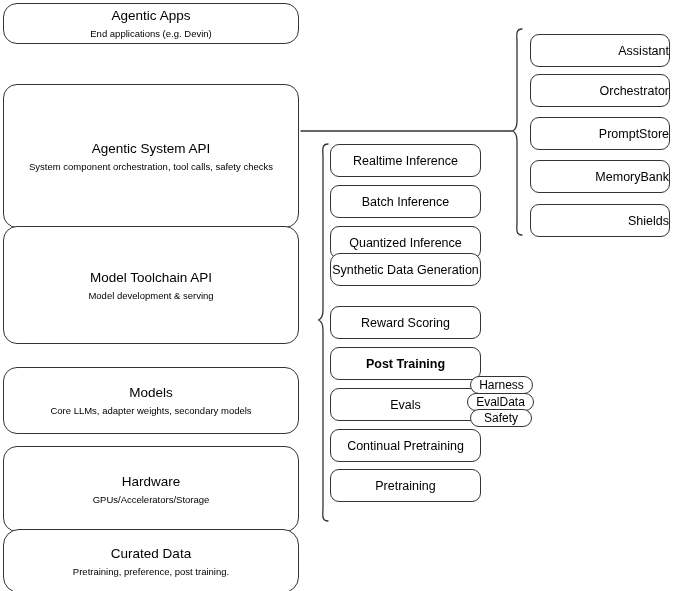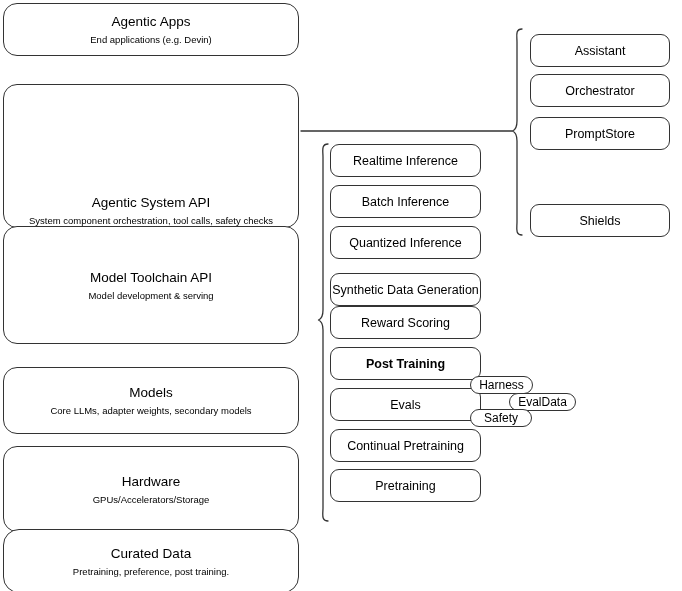--- a/index.html
+++ b/index.html
@@ -56,20 +56,21 @@
     font-size: 12.5px;
     line-height: 16px;
   }
   .chip-mid {
     left: 330px;
     width: 151px;
   }
   .chip-right {
     left: 530px;
     width: 140px;
+    align-items: flex-end;
   }
   
   .tag {
     position: absolute;
     box-sizing: border-box;
     border: 1.3px solid #333333;
     background: #ffffff;
     border-radius: 999px;
     display: flex;
     align-items: center;
@@ -113,26 +114,26 @@
 
     <path d="M 328 144
              C 321 144 323 151 323 157
              L 323 310
              C 323 317 321 319 318.5 320
              C 321 321 323 323 323 330
              L 323 508
              C 323 514 321 521 328 521"></path>
   </svg>
 
-  <div class="box layer" style="top:3px; height:53px;">
+  <div class="box layer" style="top:3px; height:41px;">
     <div class="title">Agentic Apps</div>
     <div class="subtitle">End applications (e.g. Devin)</div>
   </div>
 
-  <div class="box layer" style="top:84px; height:144px;justify-content:flex-end;">
+  <div class="box layer" style="top:84px; height:144px;">
     <div class="title">Agentic System API</div>
     <div class="subtitle">System component orchestration, tool calls, safety checks</div>
   </div>
 
   <div class="box layer" style="top:226px; height:118px;">
     <div class="title">Model Toolchain API</div>
     <div class="subtitle">Model development &amp; serving</div>
   </div>
 
   <div class="box layer" style="top:367px; height:67px;">
@@ -152,21 +153,21 @@
 
   <div class="box chip chip-mid" style="top:144px;">
     <span>Realtime Inference</span>
   </div>
   <div class="box chip chip-mid" style="top:185px;">
     <span>Batch Inference</span>
   </div>
   <div class="box chip chip-mid" style="top:226px;">
     <span>Quantized Inference</span>
   </div>
-  <div class="box chip chip-mid" style="top:273px;">
+  <div class="box chip chip-mid" style="top:253px;border-radius:10px;">
     <span>Synthetic Data Generation</span>
   </div>
   <div class="box chip chip-mid" style="top:306px;">
     <span>Reward Scoring</span>
   </div>
   <div class="box chip chip-mid" style="top:347px;font-weight:bold;">
     <span>Post Training</span>
   </div>
   <div class="box chip chip-mid" style="top:388px;">
     <span>Evals</span>
@@ -174,33 +175,36 @@
   <div class="box chip chip-mid" style="top:429px;">
     <span>Continual Pretraining</span>
   </div>
   <div class="box chip chip-mid" style="top:469px;">
     <span>Pretraining</span>
   </div>
 
   <div class="tag" style="left:470px; top:376px; width:63px; height:18px;">
     <span>Harness</span>
   </div>
-  <div class="tag" style="left:467px; top:393px; width:67px; height:18px;margin-left:42px;">
+  <div class="tag" style="left:467px; top:393px; width:67px; height:18px;">
     <span>EvalData</span>
   </div>
   <div class="tag" style="left:470px; top:409px; width:62px; height:18px;">
     <span>Safety</span>
   </div>
 
   <div class="box chip chip-right" style="top:34px;">
     <span>Assistant</span>
   </div>
   <div class="box chip chip-right" style="top:74px;">
     <span>Orchestrator</span>
   </div>
   <div class="box chip chip-right" style="top:117px;">
     <span>PromptStore</span>
   </div>
+  <div class="box chip chip-right" style="top:160px;">
+    <span>MemoryBank</span>
+  </div>
   <div class="box chip chip-right" style="top:204px;">
     <span>Shields</span>
   </div>
 
 </div>
 
 </body></html>

